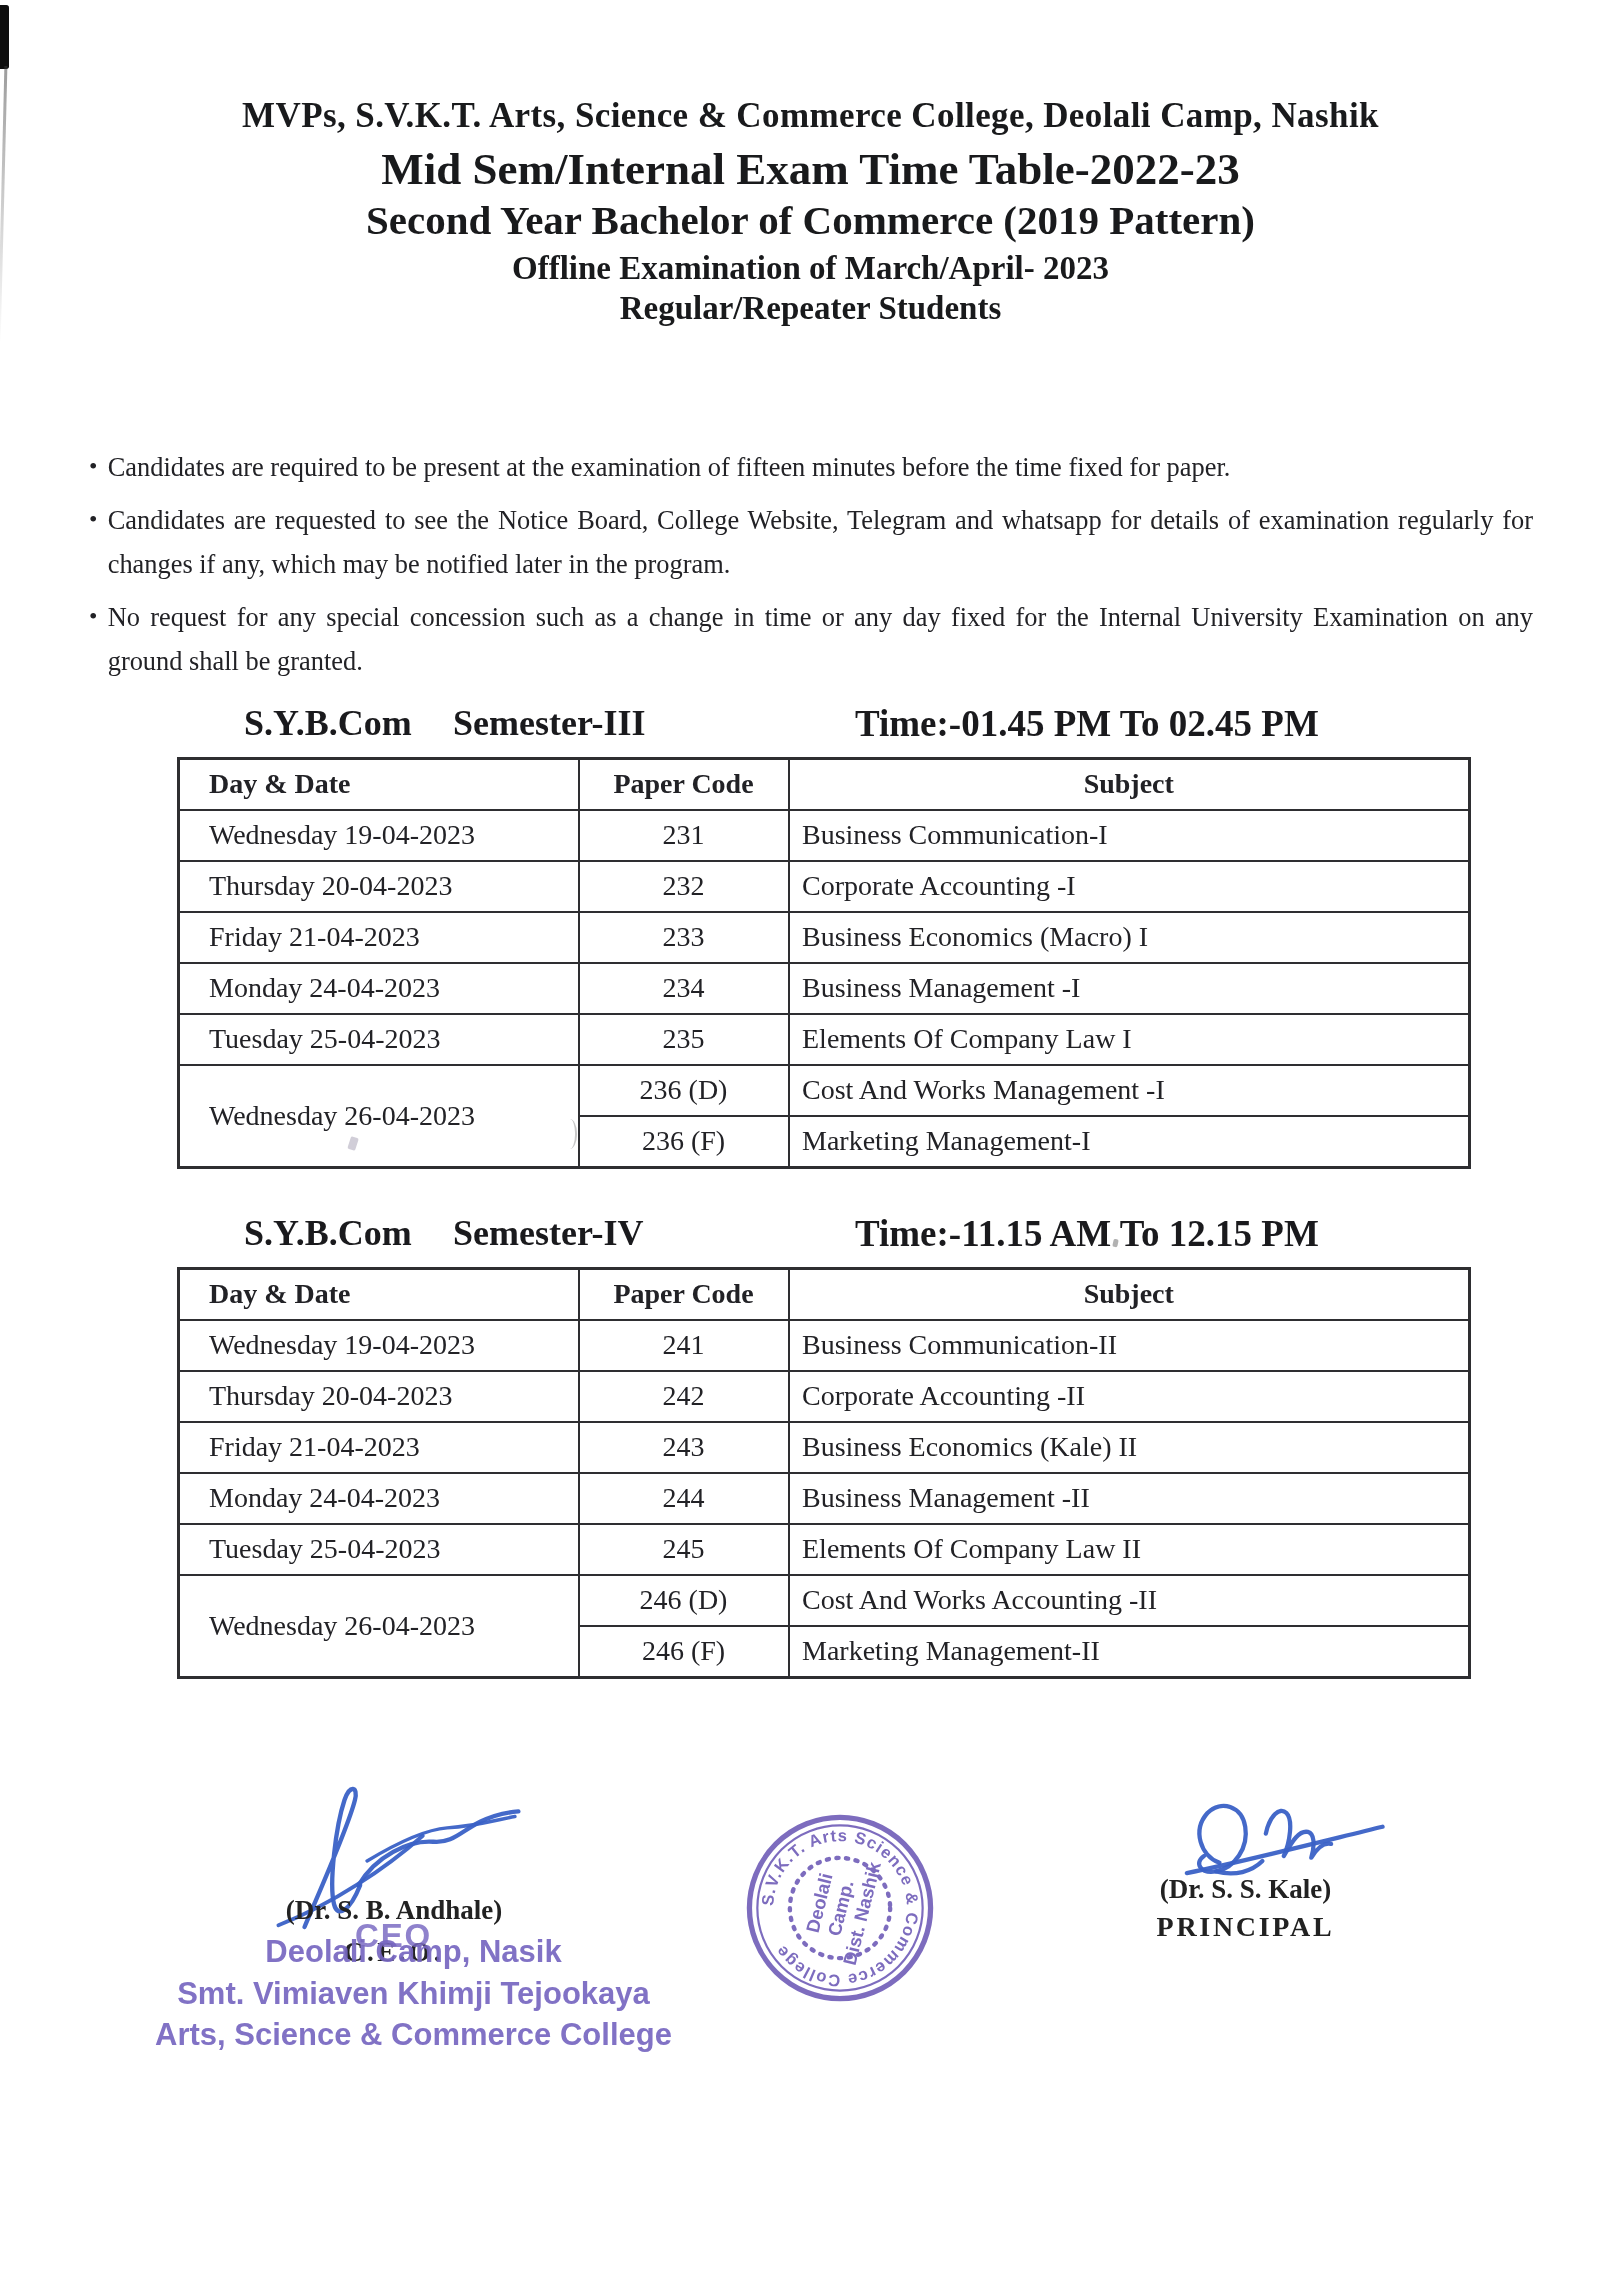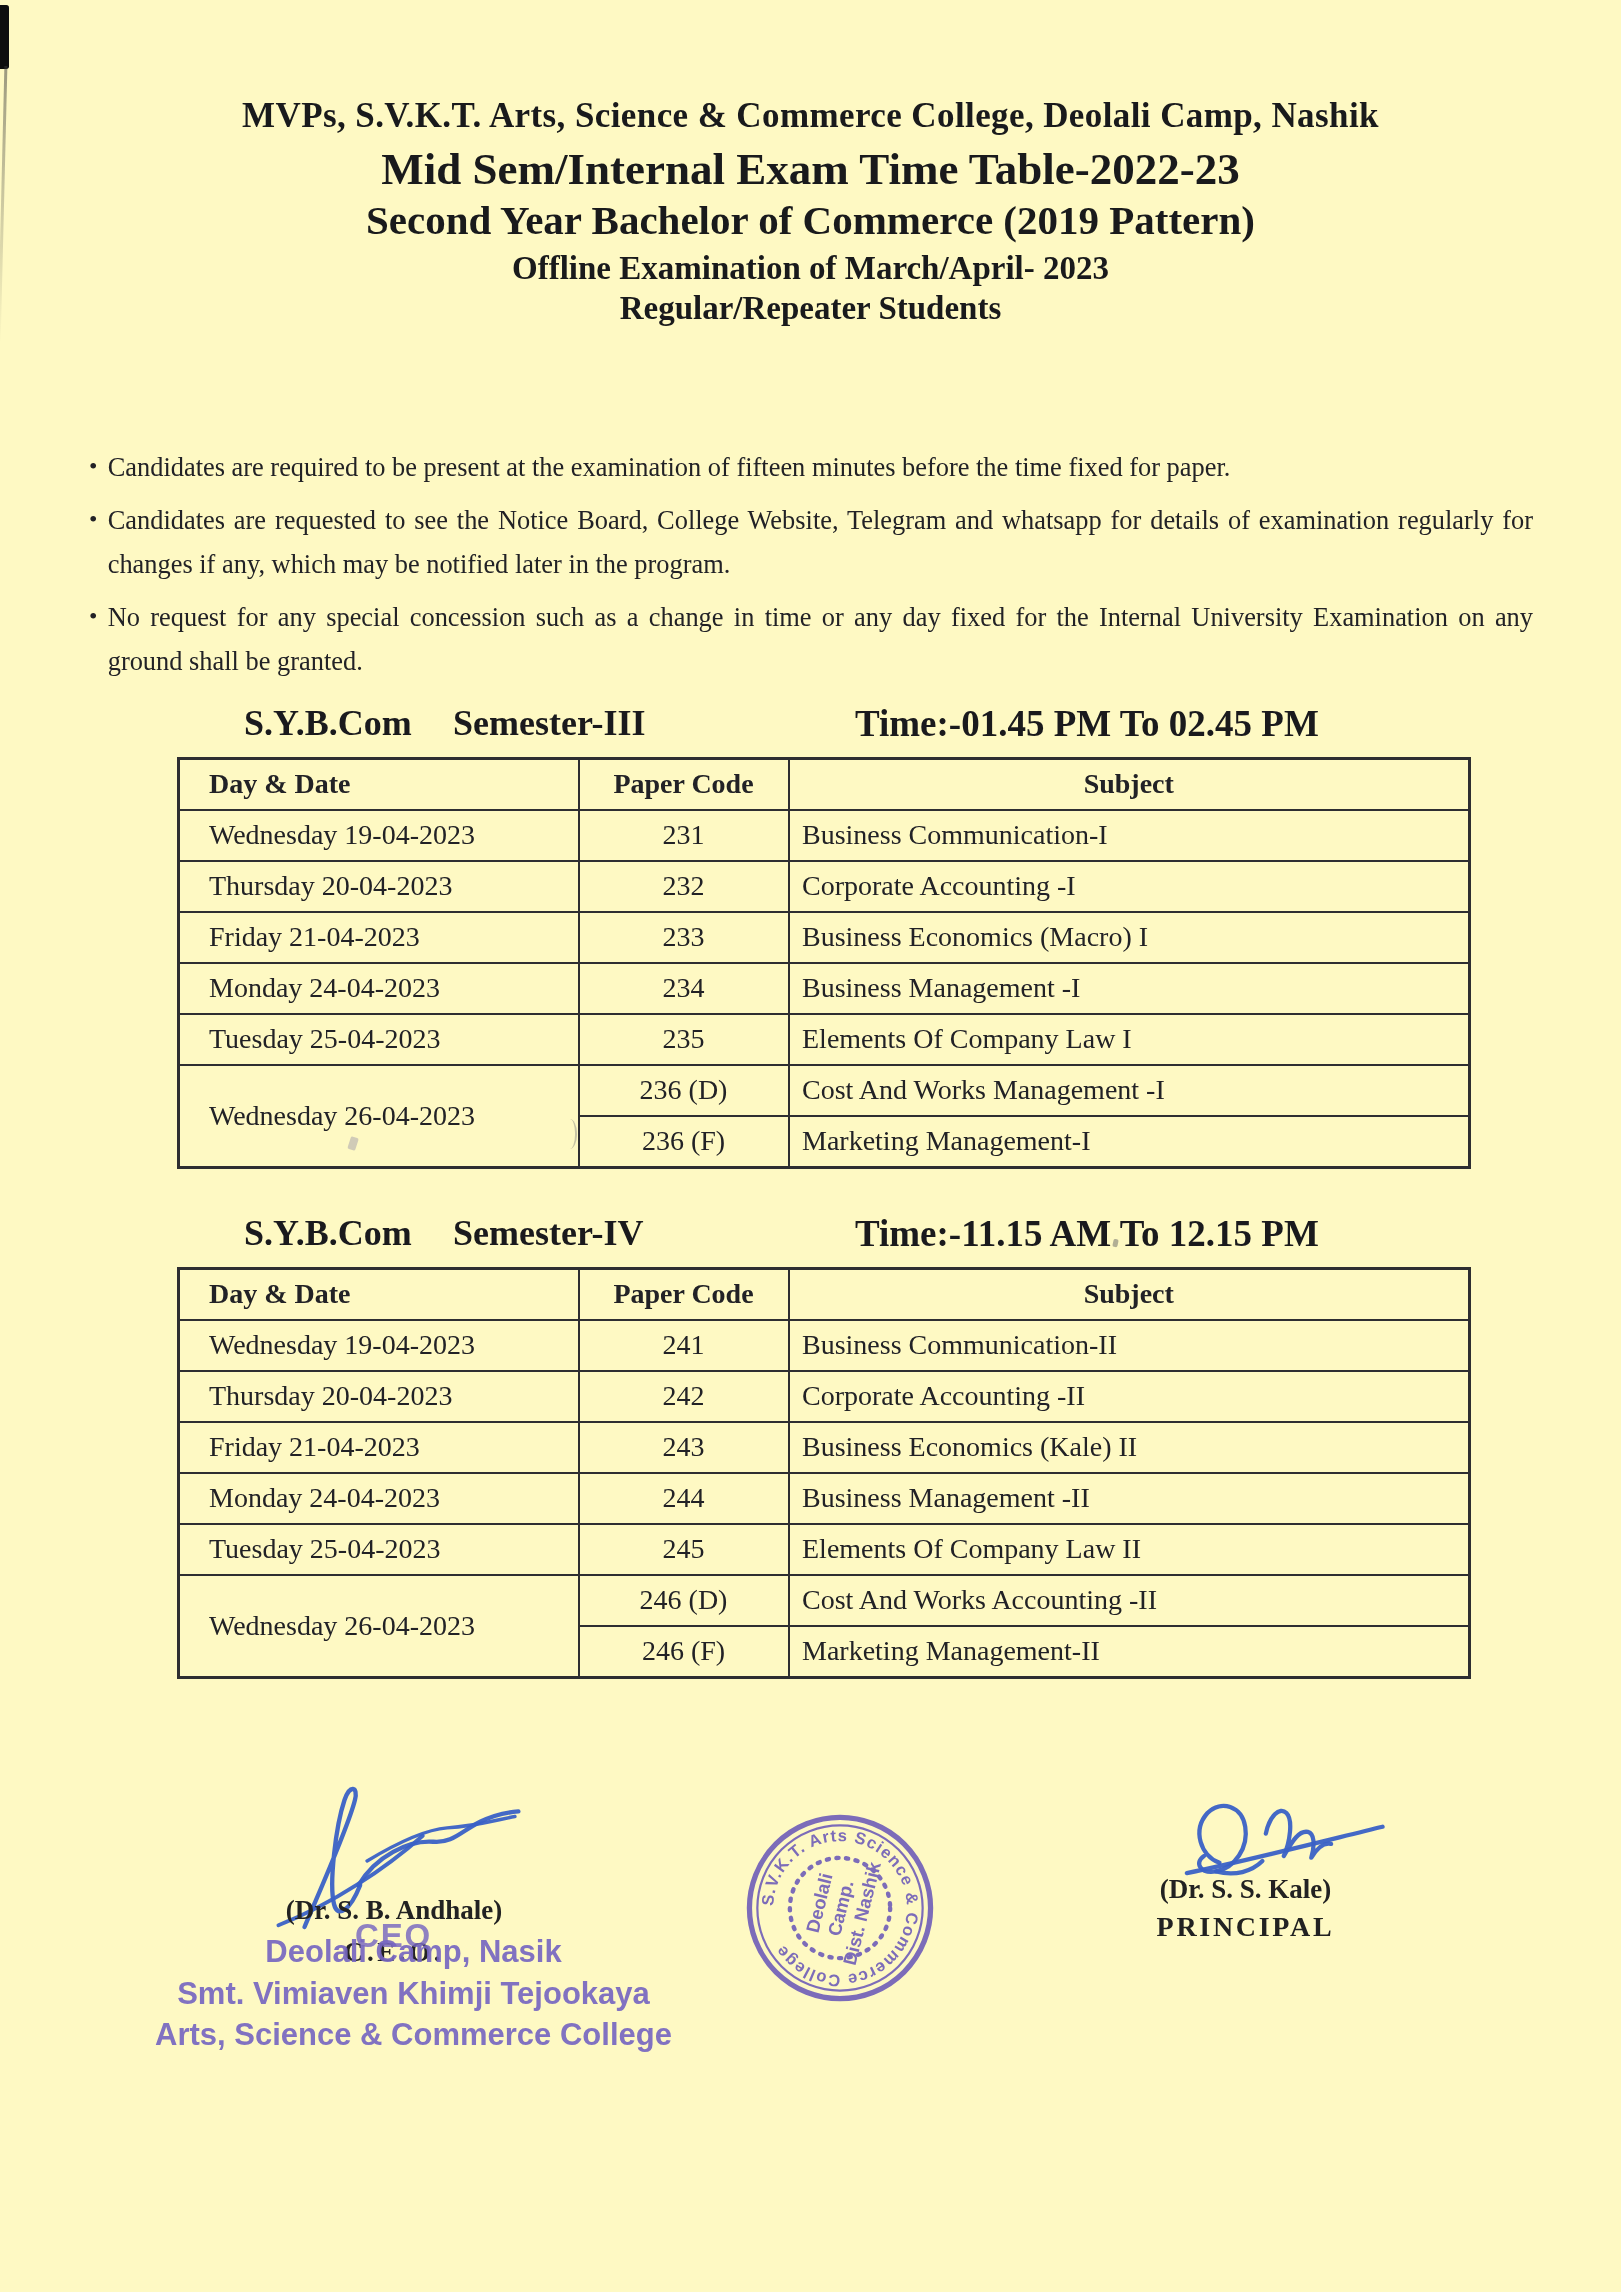--- a/index.html
+++ b/index.html
@@ -1,18 +1,18 @@
 <!DOCTYPE html>
 <html style="font-size:14.3px"><head>
 <meta charset="utf-8">
 <style>
   html,body{margin:0;padding:0;background:#9a9a9a;}
   .page{
     position:relative;width:1621px;height:2293px;margin:0 auto;
-    background:#fef9c3;color:#1e1e20;overflow:hidden;
+    background:#ffffff;color:#1e1e20;overflow:hidden;
     font-family:"Liberation Serif","DejaVu Serif",serif;
   }
   
   .corner-mark{position:absolute;left:0;top:5.4px;width:9px;height:64px;background:#0e0e0e;border-radius:0 2.7px 2.7px 0;}
   .edge-line{position:absolute;left:0.9px;top:66px;width:2.7px;height:278px;opacity:.5;
     background:linear-gradient(#3a3a3a,rgba(60,60,60,0));transform:rotate(1.4deg);}
   .mark-a{position:absolute;left:349px;top:1137px;width:8px;height:13.4px;background:#9a93a8;opacity:.45;border-radius:1.8px;transform:rotate(18deg);}
   .mark-b{position:absolute;left:566px;top:1119px;width:9px;height:30px;border-right:2.2px solid #777;
     border-radius:0 7.2px 7.2px 0/0 14.3px 14.3px 0;opacity:.4;}
   .dot-a{position:absolute;left:1113px;top:1239px;width:4.5px;height:8px;background:#666;opacity:.5;border-radius:1.8px;transform:rotate(12deg);}

